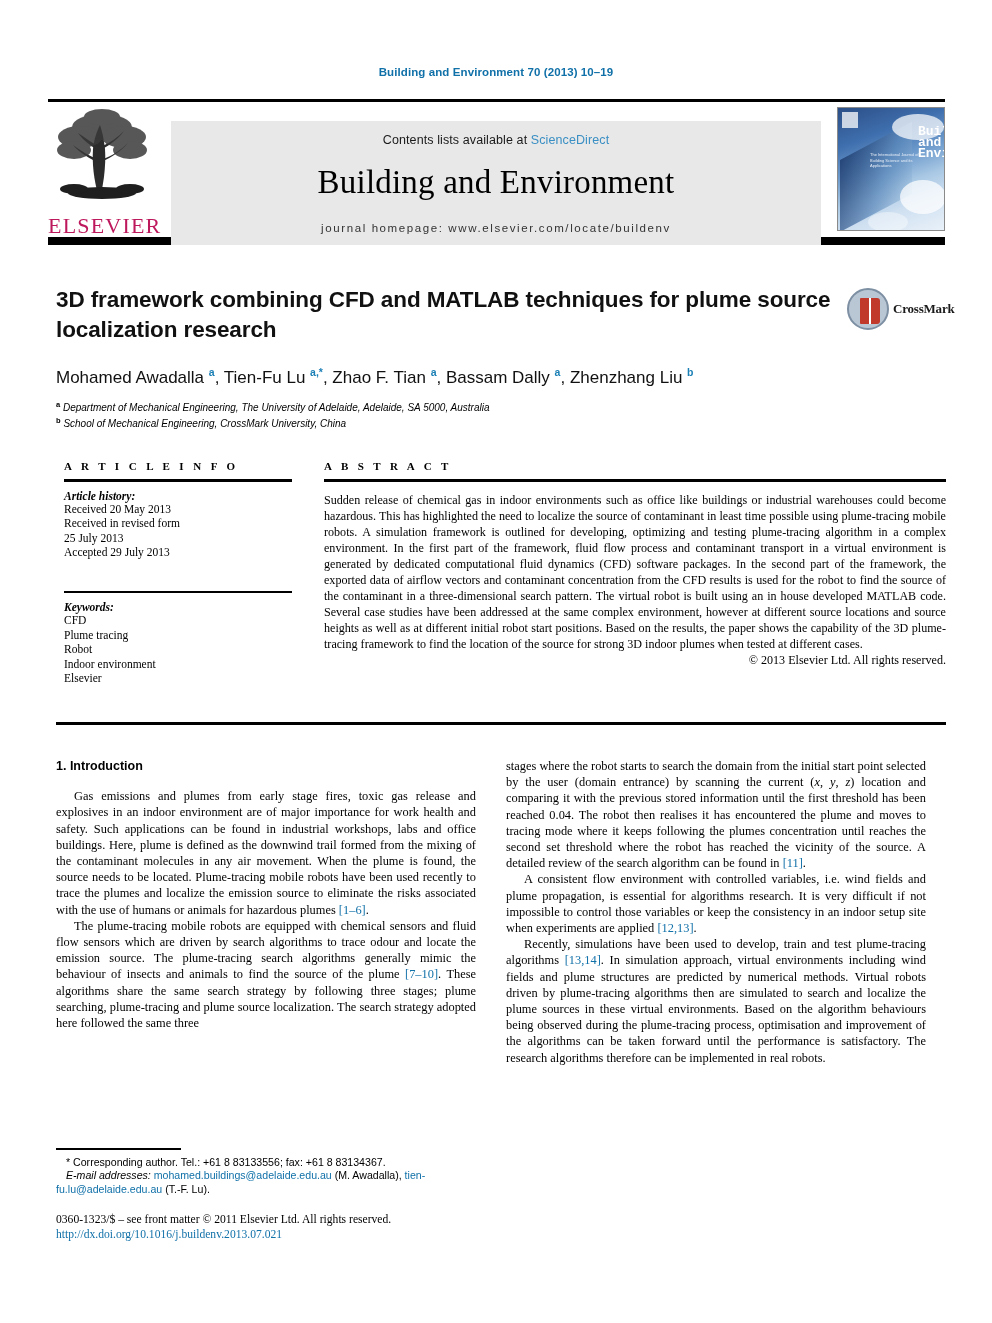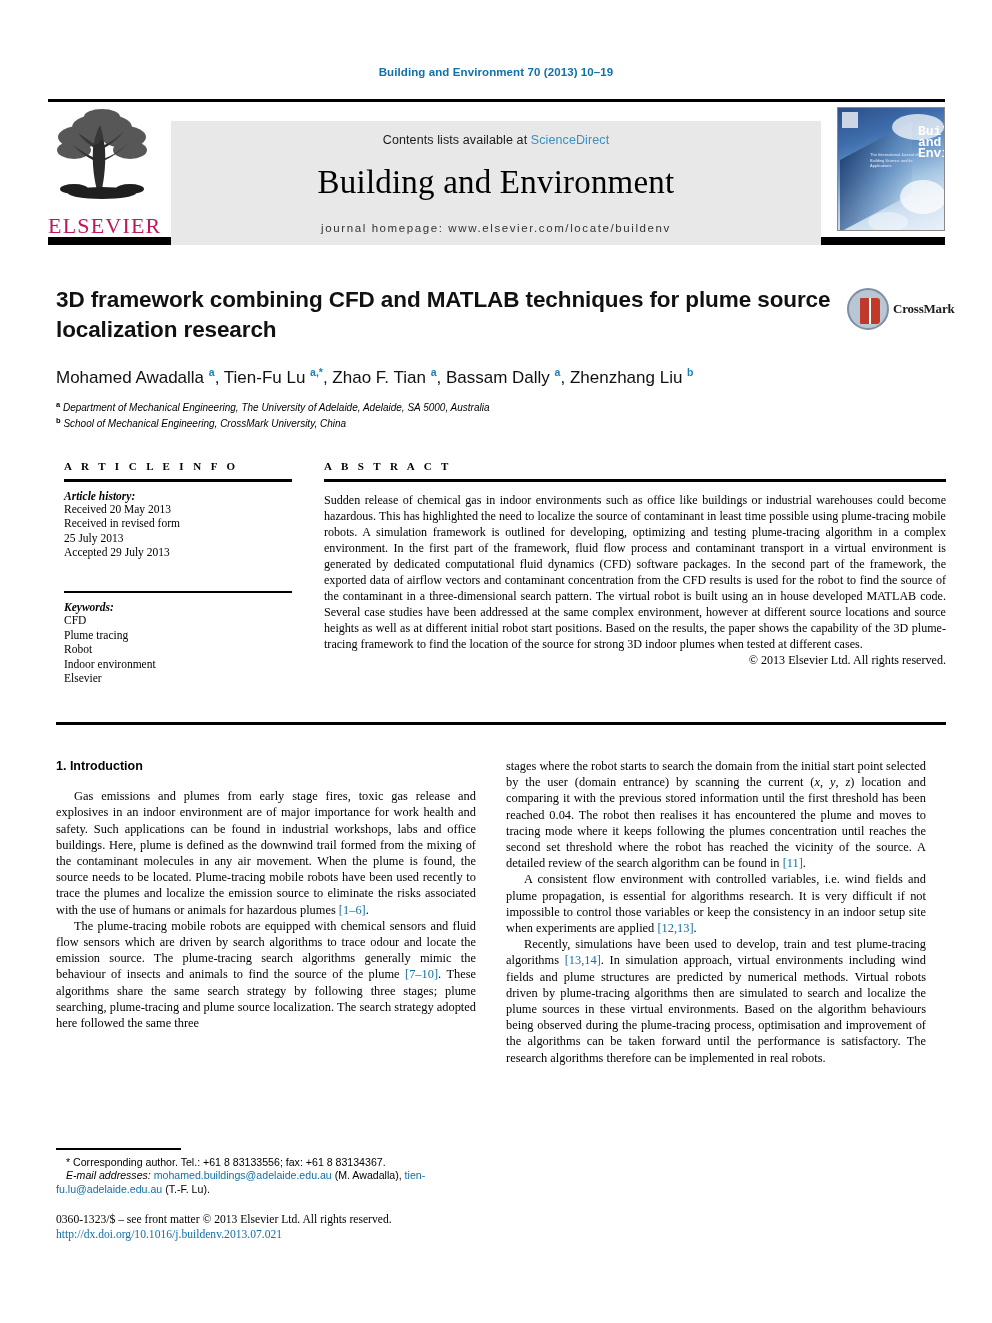--- a/index.html
+++ b/index.html
@@ -515,17 +515,17 @@
     </div>
   </div>
 
   <div class="footnote">
     <div class="footnote-rule"></div>
     <div style="text-indent:10px">* Corresponding author. Tel.: +61 8 83133556; fax: +61 8 83134367.</div>
     <div style="text-indent:10px"><span class="em-label">E-mail addresses:</span> <span class="email-link">mohamed.buildings@adelaide.edu.au</span> (M. Awadalla), <span class="email-link">tien-fu.lu@adelaide.edu.au</span> (T.-F. Lu).</div>
   </div>
 
   <div class="imprint">
-    <div>0360-1323/$ – see front matter © 2013 Elsevier Ltd. All rights reserved.</div>
+    <div>0360-1323/$ – see front matter © 2011 Elsevier Ltd. All rights reserved.</div>
     <div class="doi-link">http://dx.doi.org/10.1016/j.buildenv.2013.07.021</div>
   </div>
 
 </div>
 
 </body></html>

